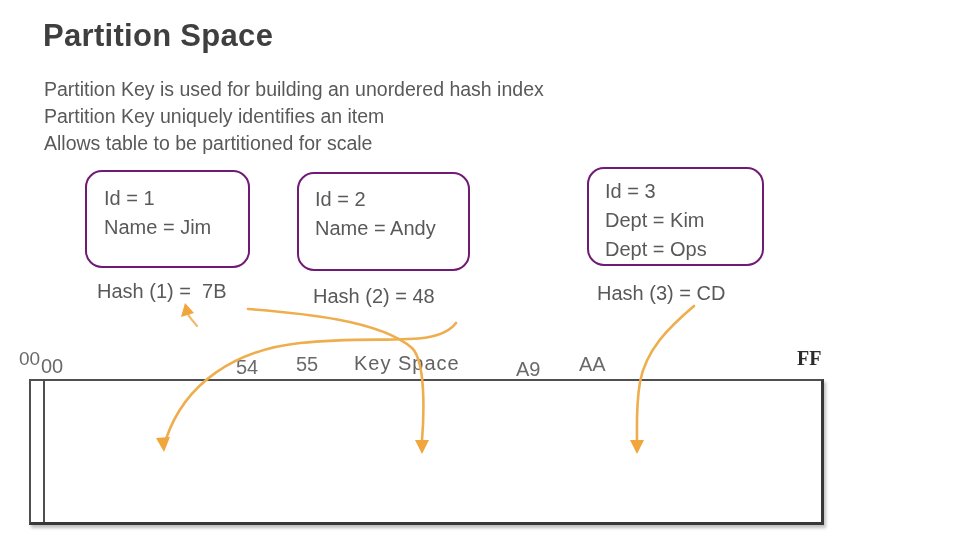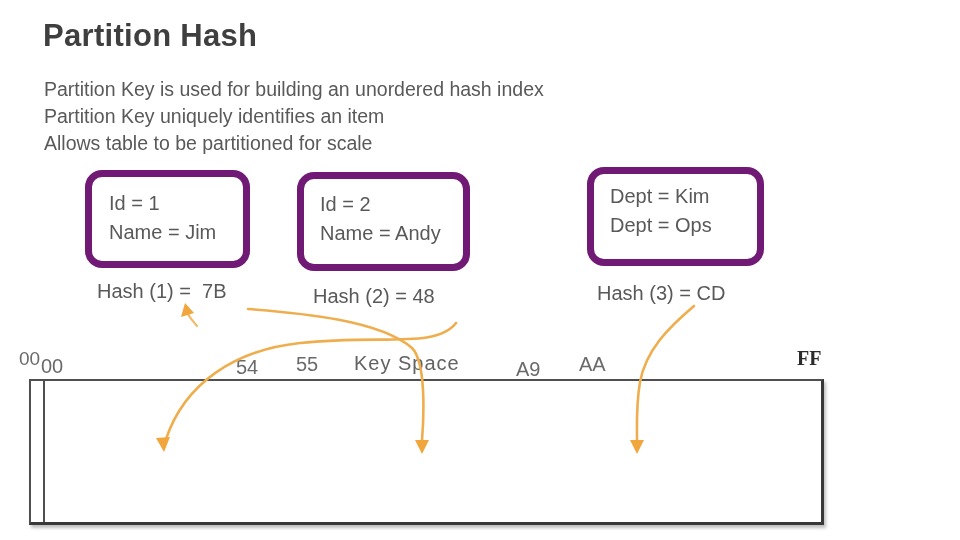--- a/index.html
+++ b/index.html
@@ -14,21 +14,21 @@
     position:absolute;left:43px;top:18px;
     font-size:31px;font-weight:700;color:#3f3f3f;
     letter-spacing:0.3px;
   }
   .bullets{
     position:absolute;left:44px;top:76px;
     font-size:19.5px;line-height:27px;color:#595959;
   }
   .card{
     position:absolute;
-    border:7px solid #701a75;border-radius:17px;
+    border:2px solid #701a75;border-radius:17px;
     background:#ffffff;
     font-size:20px;line-height:29px;color:#595959;
     box-sizing:border-box;
   }
   .card .field{white-space:pre;}
   .card1{left:85px;top:170px;width:165px;height:98px;padding:12px 0 0 17px;}
   .card2{left:297px;top:172px;width:173px;height:99px;padding:11px 0 0 16px;}
   .card3{left:587px;top:167px;width:177px;height:99px;padding:8px 0 0 16px;}
   .hash{
     position:absolute;
@@ -65,37 +65,38 @@
   .arrows{
     position:absolute;left:0;top:0;width:960px;height:540px;
     pointer-events:none;
   }
 </style>
 </head>
 <body>
 
 <div class="slide">
 
-  <div class="title">Partition Hash</div>
+  <div class="title">Partition Space</div>
 
   <div class="bullets">
     <div>Partition Key is used for building an unordered hash index</div>
     <div>Partition Key uniquely identifies an item</div>
     <div>Allows table to be partitioned for scale</div>
   </div>
 
   <div class="card card1">
     <div class="field">Id = 1</div>
     <div class="field">Name = Jim</div>
   </div>
   <div class="card card2">
     <div class="field">Id = 2</div>
     <div class="field">Name = Andy</div>
   </div>
   <div class="card card3">
+    <div class="field">Id = 3</div>
     <div class="field">Dept = Kim</div>
     <div class="field">Dept = Ops</div>
   </div>
 
   <div class="hash hash1">Hash (1) =  7B</div>
   <div class="hash hash2">Hash (2) = 48</div>
   <div class="hash hash3">Hash (3) = CD</div>
 
   <div class="axis-label lab-00a">00</div>
   <div class="axis-label lab-00b">00</div>

